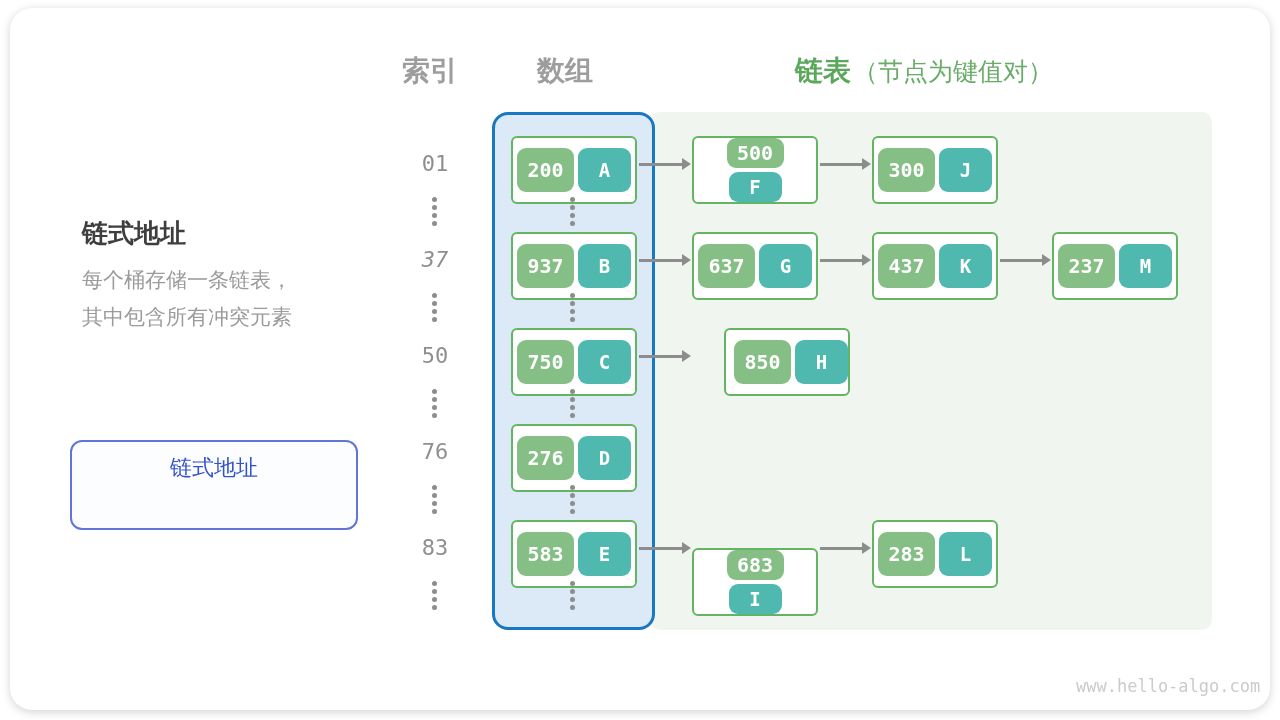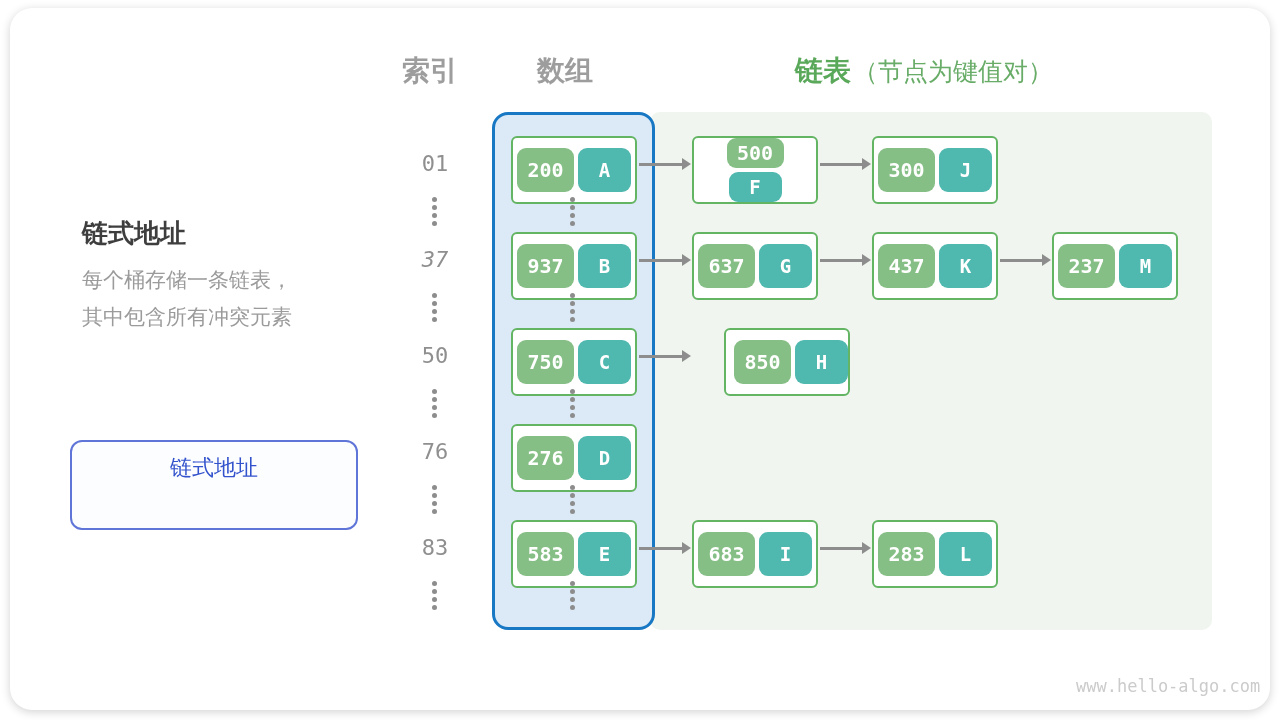--- a/index.html
+++ b/index.html
@@ -123,21 +123,21 @@
       <div class="node" style="left: 511px; top: 424px;">
         <div class="cell key">276</div>
         <div class="cell val">D</div>
       </div>
       <div class="idx-label" style="top: 520px;">83</div>
       <div class="node" style="left: 511px; top: 520px;">
         <div class="cell key">583</div>
         <div class="cell val">E</div>
       </div>
       <div class="arrow" style="left: 639px; width: 44px; top: 546.5px;"></div>
-      <div class="node" style="left: 692px; top: 520px;">
+      <div class="node" style="left: 692px; top: 548px; flex-direction: column;">
         <div class="cell key">683</div>
         <div class="cell val">I</div>
       </div>
       <div class="arrow" style="left: 820px; width: 43px; top: 546.5px;"></div>
       <div class="node" style="left: 872px; top: 520px;">
         <div class="cell key">283</div>
         <div class="cell val">L</div>
       </div>
       <div class="vdots" style="left: 432px; top: 197px;">
         <span></span>

